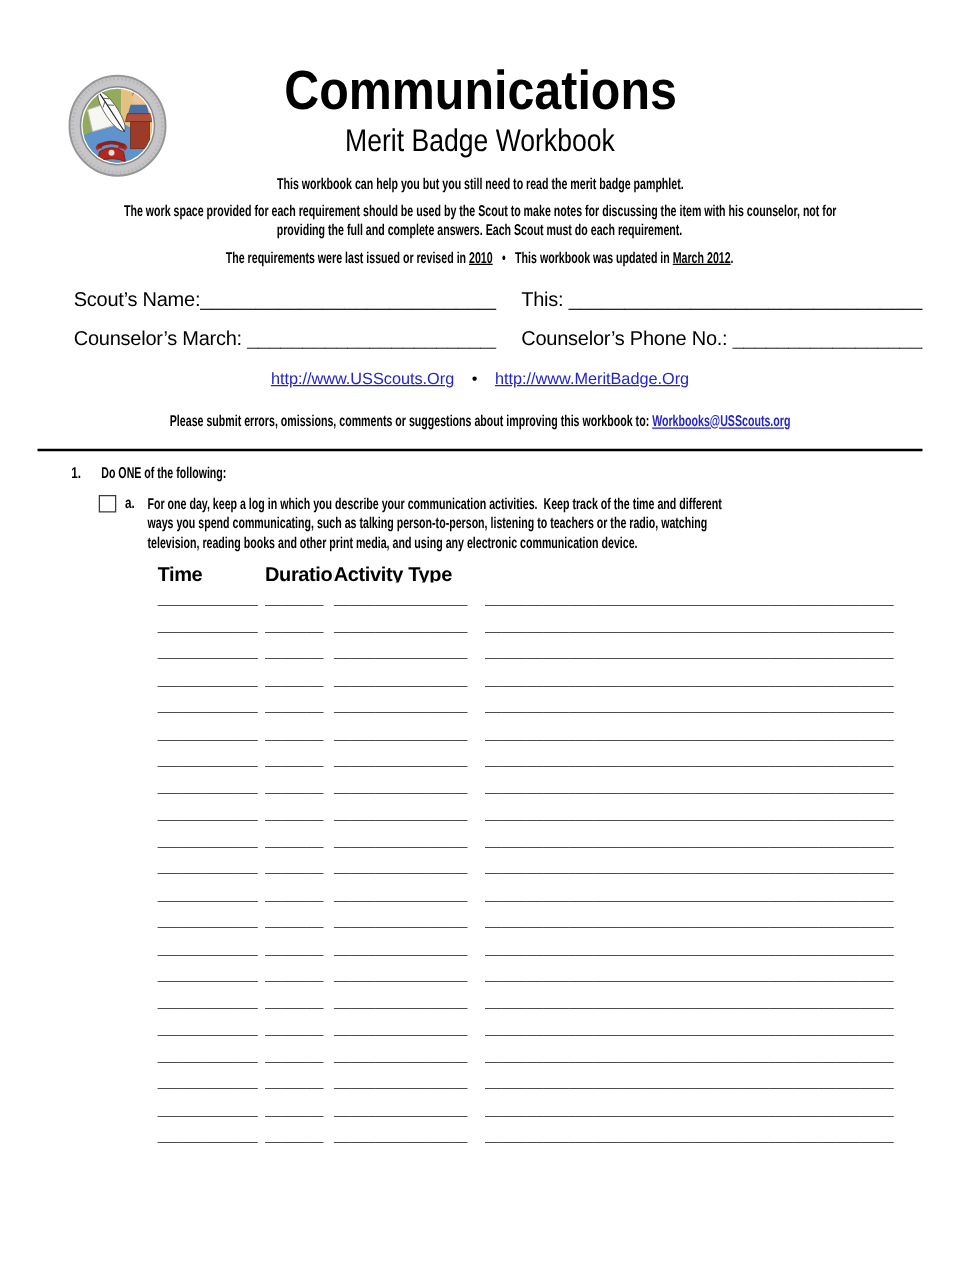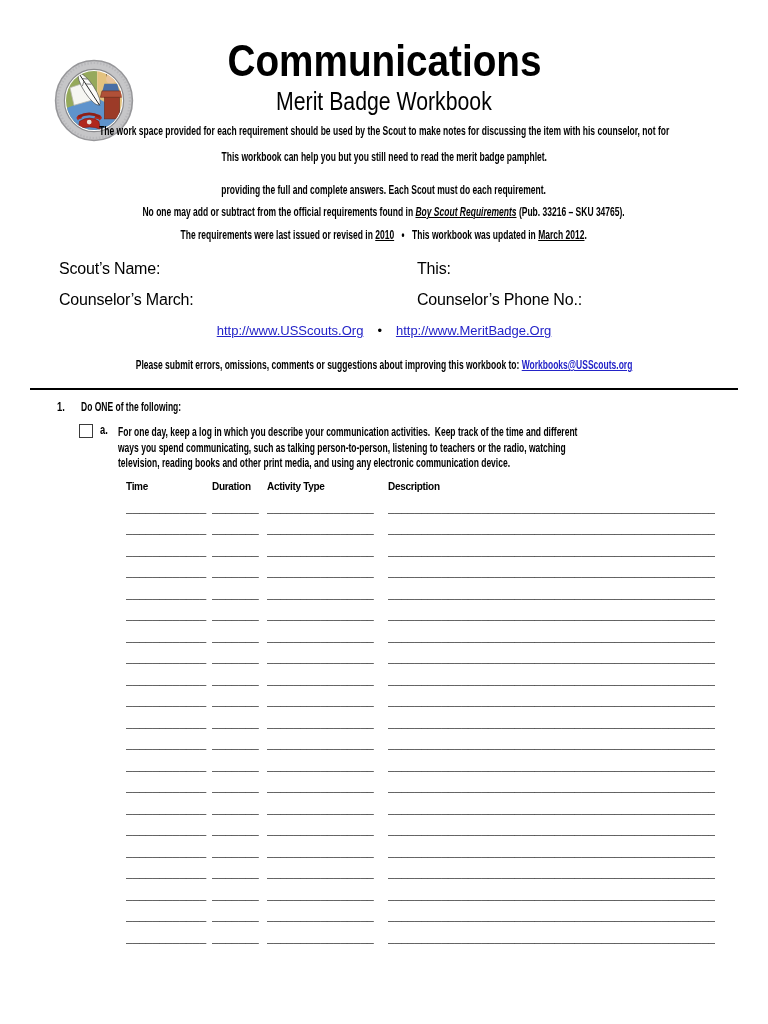--- a/index.html
+++ b/index.html
@@ -14,28 +14,28 @@
 
   
   .ctr { display:flex; justify-content:center; }
   
   .cnd {
     display:inline-block; white-space:pre; font-weight:bold; font-size:12.5px;
     transform:scaleX(0.68); transform-origin:50% 50%; line-height:1.16;
   }
   .cnd.left { transform-origin:0 50%; }
 
-  .title-wrap { padding-top:38px;text-align:center; }
+  .title-wrap { padding-top:50px;text-align:center; }
   .title { font-size:44px; font-weight:bold; line-height:1.05; white-space:pre;
            transform:scaleX(0.88); transform-origin:50% 50%; display:inline-block; }
   .subtitle { font-size:25px; font-weight:normal; white-space:pre; line-height:1.1;
            transform:scaleX(0.85); transform-origin:50% 50%; display:inline-block; margin-top:4px; }
 
   .note1 { margin-top:12px; }
-  .note-line { margin-top:18px; }
+  .note-line { margin-top:0px; }
   .note-gap { margin-top:8px; }
   .u { text-decoration:underline; }
   .bsr { font-style:italic; font-weight:bold; text-decoration:underline; }
   .dot { display:inline-block; margin:0 11px; }
 
   
   .form-section { margin:18px 30px 0 30px; }
   .form-row { display:flex; margin-top:0; height:16px; margin-bottom:15px; font-size:16px; }
   .f-left  { margin-left:29px; width:338px; display:flex; white-space:nowrap; overflow:hidden; }
   .f-right { margin-left:20px; flex:1; display:flex; white-space:nowrap; overflow:hidden; }
@@ -61,21 +61,21 @@
   .item-letter { width:16px; margin-left:7px; margin-right:8px; font-weight:bold; font-size:12.5px;
                  transform:scaleX(0.75); transform-origin:0 50%; white-space:pre; }
   .item-text .pline { line-height:15.5px; height:15.5px; }
 
   .date-line { margin:11px 30px 0 30px; padding-left:96px; font-size:12px; height:16px;
                display:flex; }
   .date-label { white-space:pre; letter-spacing:-0.2px; }
 
   
   .log-table { margin:11px 30px 0 30px; padding-left:96px; }
-  .log-head { display:flex; font-size:10px; font-weight:bold; letter-spacing:-0.3px; height:14px; }
+  .log-head { display:flex; font-size:16px; font-weight:bold; letter-spacing:-0.3px; height:14px; }
   .col-t  { width:86px;  overflow:hidden; white-space:pre; }
   .col-d  { width:55px;  overflow:hidden; white-space:pre; }
   .col-a  { width:121px; overflow:hidden; white-space:pre; }
   .col-ds { width:327px; overflow:hidden; white-space:pre; }
   .log-rows { margin-top:2px; }
   .log-row { display:flex; height:21.5px; line-height:21.5px; font-size:12px; color:#474747; }
   .log-row span { display:block; }
 </style>
 </head>
 <body>
@@ -119,33 +119,30 @@
     </g>
   </svg>
 
   <div class="title-wrap ctr">
       <span class="title">Communications</span>
     </div>
   <div class="ctr">
       <span class="subtitle">Merit Badge Workbook</span>
     </div>
 
+  <div class="ctr note1">
+      <span class="cnd">This workbook can help you but you still need to read the merit badge pamphlet.</span>
+    </div>
   <div class="ctr note-gap">
       <span class="cnd">The work space provided for each requirement should be used by the Scout to make notes for discussing the item with his counselor, not for</span>
     </div>
-  <div class="ctr note1">
-      <span class="cnd">This workbook can help you but you still need to read the merit badge pamphlet.</span>
-    </div>
   <div class="ctr note-line">
       <span class="cnd">providing the full and complete answers. Each Scout must do each requirement.</span>
     </div>
 
-  <div class="ctr note-gap">
-    <span class="cnd"><span>No one may add or subtract from the official requirements found in </span><span class="bsr">Boy Scout Requirements</span><span> (Pub. 33216 – SKU 34765).</span></span>
-  </div>
 
   <div class="ctr note-gap">
     <span class="cnd"><span>The requirements were last issued or revised in </span><span class="u">2010</span><span class="dot">•</span><span>This workbook was updated in </span><span class="u">March 2012</span><span>.</span></span>
   </div>
 
   <div class="form-section">
     <div class="form-row">
       <div class="f-left">
         <span class="f-label">Scout’s Name:</span>
         <span class="blank">________________________________________</span>
@@ -193,21 +190,20 @@
       <div class="pline"><span class="cnd left">television, reading books and other print media, and using any electronic communication device.</span></div>
     </div>
   </div>
 
 
   <div class="log-table">
     <div class="log-head">
       <span class="col-t">Time</span>
       <span class="col-d">Duration</span>
       <span class="col-a">Activity Type</span>
-      <span class="col-ds">Description</span>
     </div>
     <div class="log-rows">
       <div class="log-row">
         <span class="col-t">____________</span>
         <span class="col-d">_______</span>
         <span class="col-a">________________</span>
         <span class="col-ds">_________________________________________________</span>
       </div>
     <div class="log-row">
         <span class="col-t">____________</span>

